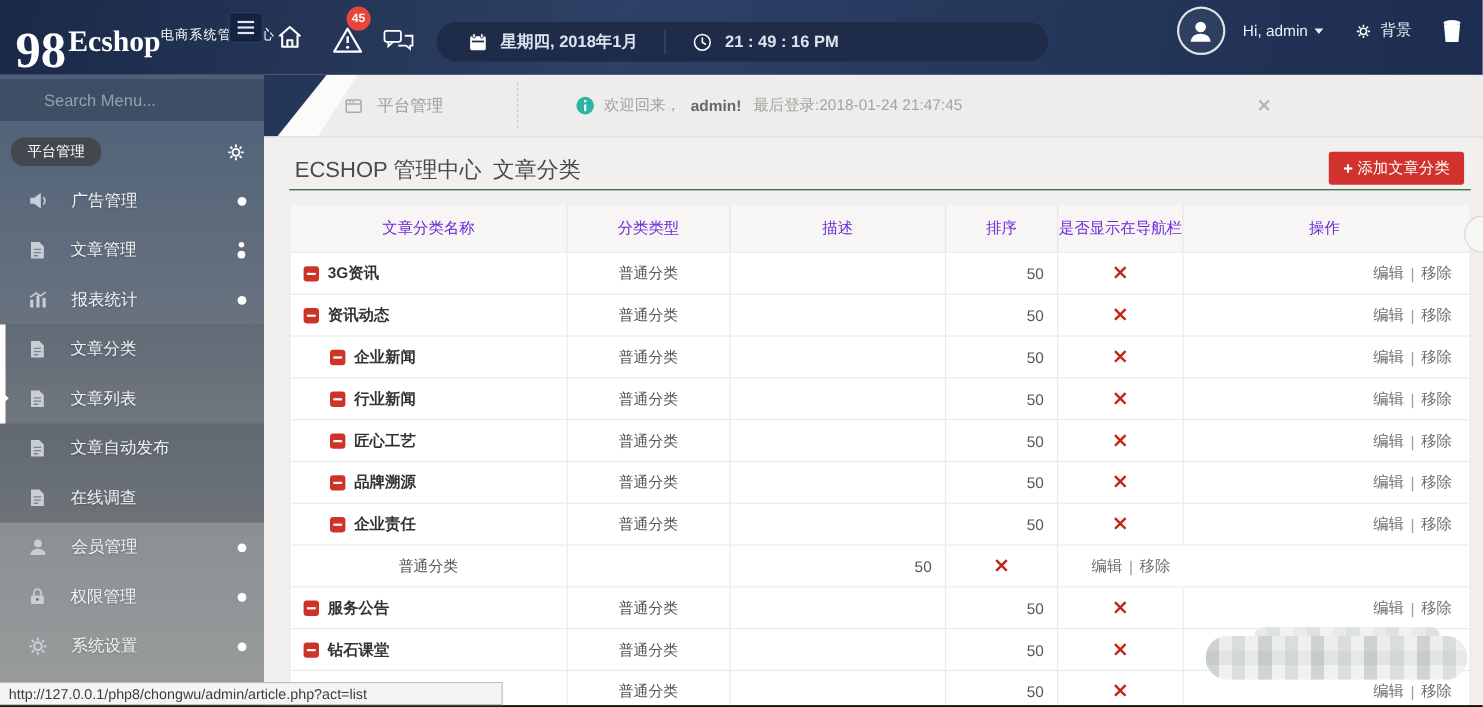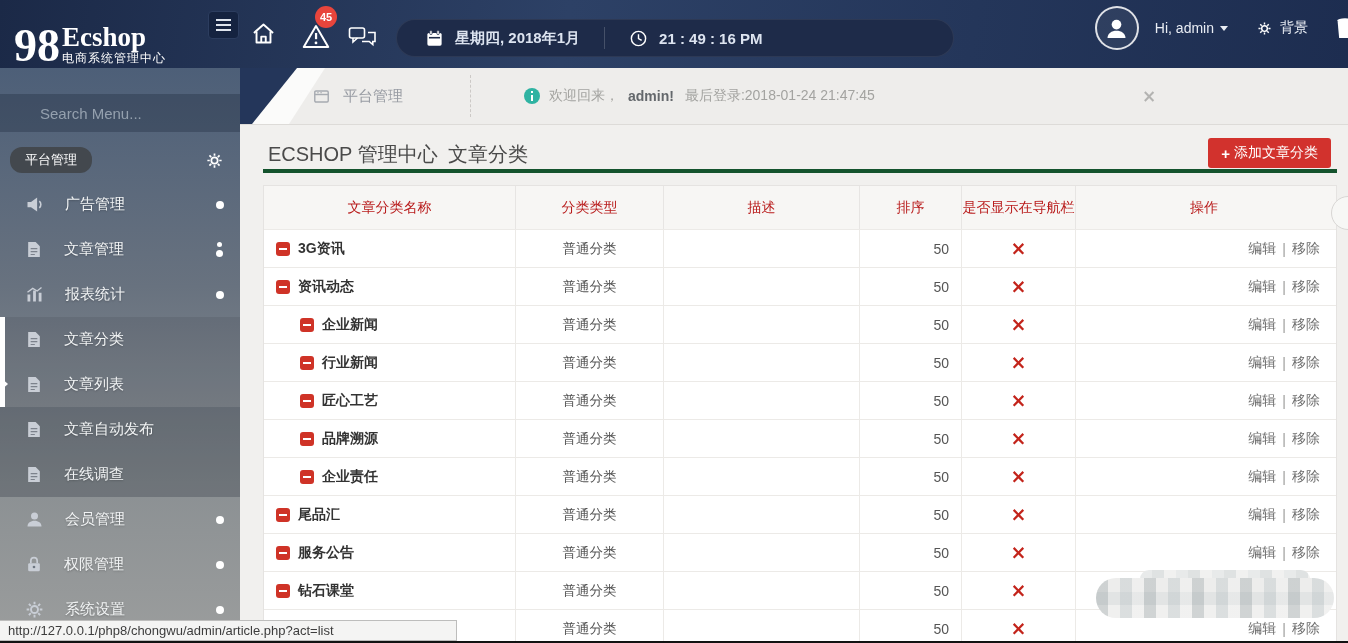--- a/index.html
+++ b/index.html
@@ -4,51 +4,51 @@
 <style>
   * { margin:0; padding:0; box-sizing:border-box; }
   html,body { width:1348px; height:643px; overflow:hidden; position:relative;
     font-family:"Liberation Sans","DejaVu Sans",sans-serif; background:#f1f0ee; }
 
   
   .topbar { position:absolute; left:0; top:0; width:1348px; height:68px;
     background:linear-gradient(100deg,#1b2947 0%,#2d4166 42%,#24365a 72%,#1d2d50 100%); z-index:30; }
   .logo { position:absolute; left:14px; top:16px; display:flex; align-items:flex-start; color:#fff; cursor:pointer; }
   .logo-98 { font-family:"Liberation Serif","DejaVu Serif",serif; font-size:46px; font-weight:700; line-height:60px; }
-  .logo-right { margin-left:2px; margin-top:8px; display:flex; flex-direction:column; }
+  .logo-right { margin-left:2px; margin-top:8px; display:flex; flex-direction:row; }
   .logo-name { font-family:"Liberation Serif","DejaVu Serif",serif; font-size:27px; font-weight:700; line-height:27px; }
   .logo-sub { font-size:12px; line-height:15px; letter-spacing:1px; }
   .hamburger { position:absolute; left:208px; top:11px; width:31px; height:28px; background:#152340;
     border:1px solid #2c3d5f; border-radius:4px; display:flex; flex-direction:column; justify-content:center;
     align-items:center; gap:3px; cursor:pointer; }
   .hamburger i { display:block; width:15px; height:2px; background:#dfe5ee; }
   .tb-icon { position:absolute; cursor:pointer; }
   .tb-home { left:250px; top:20px; }
   .tb-alert { left:302px; top:24px; }
   .badge { position:absolute; left:13px; top:-18px; min-width:22px; height:22px; border-radius:11px;
     background:#e8453c; color:#fff; font-size:11px; font-weight:700; text-align:center; line-height:22px; padding:0 3px; }
   .tb-chat { left:348px; top:26px; }
   .pill { position:absolute; left:396px; top:19px; width:558px; height:38px; border-radius:19px;
     background:#1e2b49; border:1px solid rgba(255,255,255,0.07); display:flex; align-items:center; padding:0 28px;
     color:#dde4f0; font-size:15px; font-weight:700; }
   .pill .txt { margin-left:11px; }
   .pill .vdiv { width:1px; height:22px; background:rgba(255,255,255,0.18); margin:0 24px; }
-  .user { position:absolute; right:0; top:0; height:56px; display:flex; align-items:center; gap:0; color:#e9edf4; }
+  .user { position:absolute; right:25px; top:0; height:56px; display:flex; align-items:center; gap:0; color:#e9edf4; }
   .avatar { width:44px; height:44px; border-radius:50%; border:2px solid rgba(255,255,255,0.85);
     display:flex; align-items:center; justify-content:center; background:rgba(255,255,255,0.06); cursor:pointer; }
   .greeting { margin-left:16px; font-size:14px; display:flex; align-items:center; cursor:pointer; }
   .caret { display:inline-block; margin-left:6px; width:0; height:0; border-left:4px solid transparent;
     border-right:4px solid transparent; border-top:5px solid #e9edf4; }
   .bgbtn { margin-left:28px; display:flex; align-items:center; gap:7px; font-size:14px; cursor:pointer; }
   .bucket { margin-left:26px; margin-right:-8px; cursor:pointer; }
 
   
   .sidebar { position:absolute; left:0; top:68px; width:240px; height:575px;
     background:linear-gradient(180deg,#4d5f78 0%,#68727f 38%,#8b9093 72%,#9b9d9d 100%); z-index:20; }
-  .search-wrap { margin:26px 0 0 0; height:38px; background:rgba(18,28,48,0.28);
+  .search-wrap { margin:4px 0 0 0; height:38px; background:rgba(18,28,48,0.28);
     display:flex; align-items:center; padding:0 16px 0 24px; }
   .search-wrap input { flex:1; margin-left:16px; background:transparent; border:none; outline:none;
     color:#cdd5de; font-size:15px; }
   .search-wrap input::placeholder { color:#94a0ae; }
   .section-row { height:44px; display:flex; align-items:center; padding:0 16px 0 10px; margin-top:6px; }
   .section-pill { background:#43484e; color:#fff; font-size:13px; border-radius:12px; padding:4px 15px; }
   .section-row .gearbox { margin-left:auto; cursor:pointer; }
   .side-item { height:45px; display:flex; align-items:center; padding-left:24px; cursor:pointer; position:relative; }
   .side-item .lbl { margin-left:20px; color:#f2f4f5; font-size:15px; text-shadow:0 1px 2px rgba(0,0,0,0.25); }
   .side-item .dot { position:absolute; right:16px; width:8px; height:8px; border-radius:50%; background:#fff; }
@@ -75,32 +75,32 @@
   .welcome { position:absolute; left:284px; top:0; height:100%; display:flex; align-items:center; gap:9px; }
   .info-ic { width:16px; height:16px; border-radius:50%; background:#2fb3a2; position:relative; }
   .info-ic::before { content:""; position:absolute; left:7px; top:3px; width:2px; height:2px; background:#fff; }
   .info-ic::after { content:""; position:absolute; left:7px; top:6.5px; width:2px; height:6px; background:#fff; }
   .welcome .w1 { color:#a3a3a0; font-size:14px; }
   .welcome .w2 { color:#64686c; font-size:14px; font-weight:700; }
   .welcome .w3 { color:#a3a3a0; font-size:14px; margin-left:2px; }
   .tab-close { position:absolute; left:902px; top:50%; transform:translateY(-50%); color:#b3b3b1;
     font-size:17px; font-weight:700; cursor:pointer; font-family:"DejaVu Sans",sans-serif; }
 
-  .titlebar { position:relative; height:48px; margin:0 11px 0 23px; border-bottom:4px solid #14532d; }
+  .titlebar { position:relative; height:48px; margin:0 11px 0 23px; border-bottom:1px solid #14532d; }
   .page-title { position:absolute; left:5px; top:16px; font-size:20px; color:#4a4a4a; }
   .page-subtitle { position:absolute; left:185px; top:16px; font-size:20px; color:#4a4a4a; }
   .add-btn { position:absolute; right:6px; top:13px; background:#d2322d; color:#fff; border:none;
     border-radius:3px; font-size:14px; padding:6px 13px; cursor:pointer; display:flex; align-items:center; gap:4px; }
   .add-btn .plus { font-size:15px; font-weight:700; }
 
   .table { position:relative; margin:12px 11px 0 23px; width:1074px; background:#fff;
     border:1px solid #e5e3e1; }
   .thead { display:grid; grid-template-columns:252px 148px 196px 102px 114px 256px; height:43px;
     background:#f7f6f4; }
-  .thead .hcell { display:flex; align-items:center; justify-content:center; font-size:14px; color:#b91c1c;
+  .thead .hcell { display:flex; align-items:center; justify-content:center; font-size:14px; color:#6d28d9;
     border-right:1px solid #e7e5e3; }
   .thead .hcell:last-child { border-right:none; }
   .trow { display:grid; grid-template-columns:252px 148px 196px 102px 114px 256px; height:38px;
     border-top:1px solid #eceae7; }
   .cell { display:flex; align-items:center; border-right:1px solid #eceae7; font-size:13.5px; color:#555; }
   .cell:last-child { border-right:none; }
   .cell.name { padding-left:12px; gap:8px; }
   .cell.name.ind { padding-left:36px; }
   .minus { width:14px; height:14px; background:#cf3327; border-radius:3px; position:relative; flex:0 0 14px; cursor:pointer; }
   .minus::after { content:""; position:absolute; left:3px; top:6px; width:8px; height:2px; background:#fff; }
@@ -515,24 +515,20 @@
           <span class="xmark">×</span>
         </div>
       <div class="cell ops">
           <a>编辑</a>
           <span class="sep">|</span>
           <a>移除</a>
         </div>
     </div>
 
     <div class="trow">
-      <div class="cell name">
-          <span class="minus"></span>
-          <span class="nm">尾品汇</span>
-        </div>
       <div class="cell type">普通分类</div>
       <div class="cell desc"></div>
       <div class="cell sort">50</div>
       <div class="cell nav">
           <span class="xmark">×</span>
         </div>
       <div class="cell ops">
           <a>编辑</a>
           <span class="sep">|</span>
           <a>移除</a>

